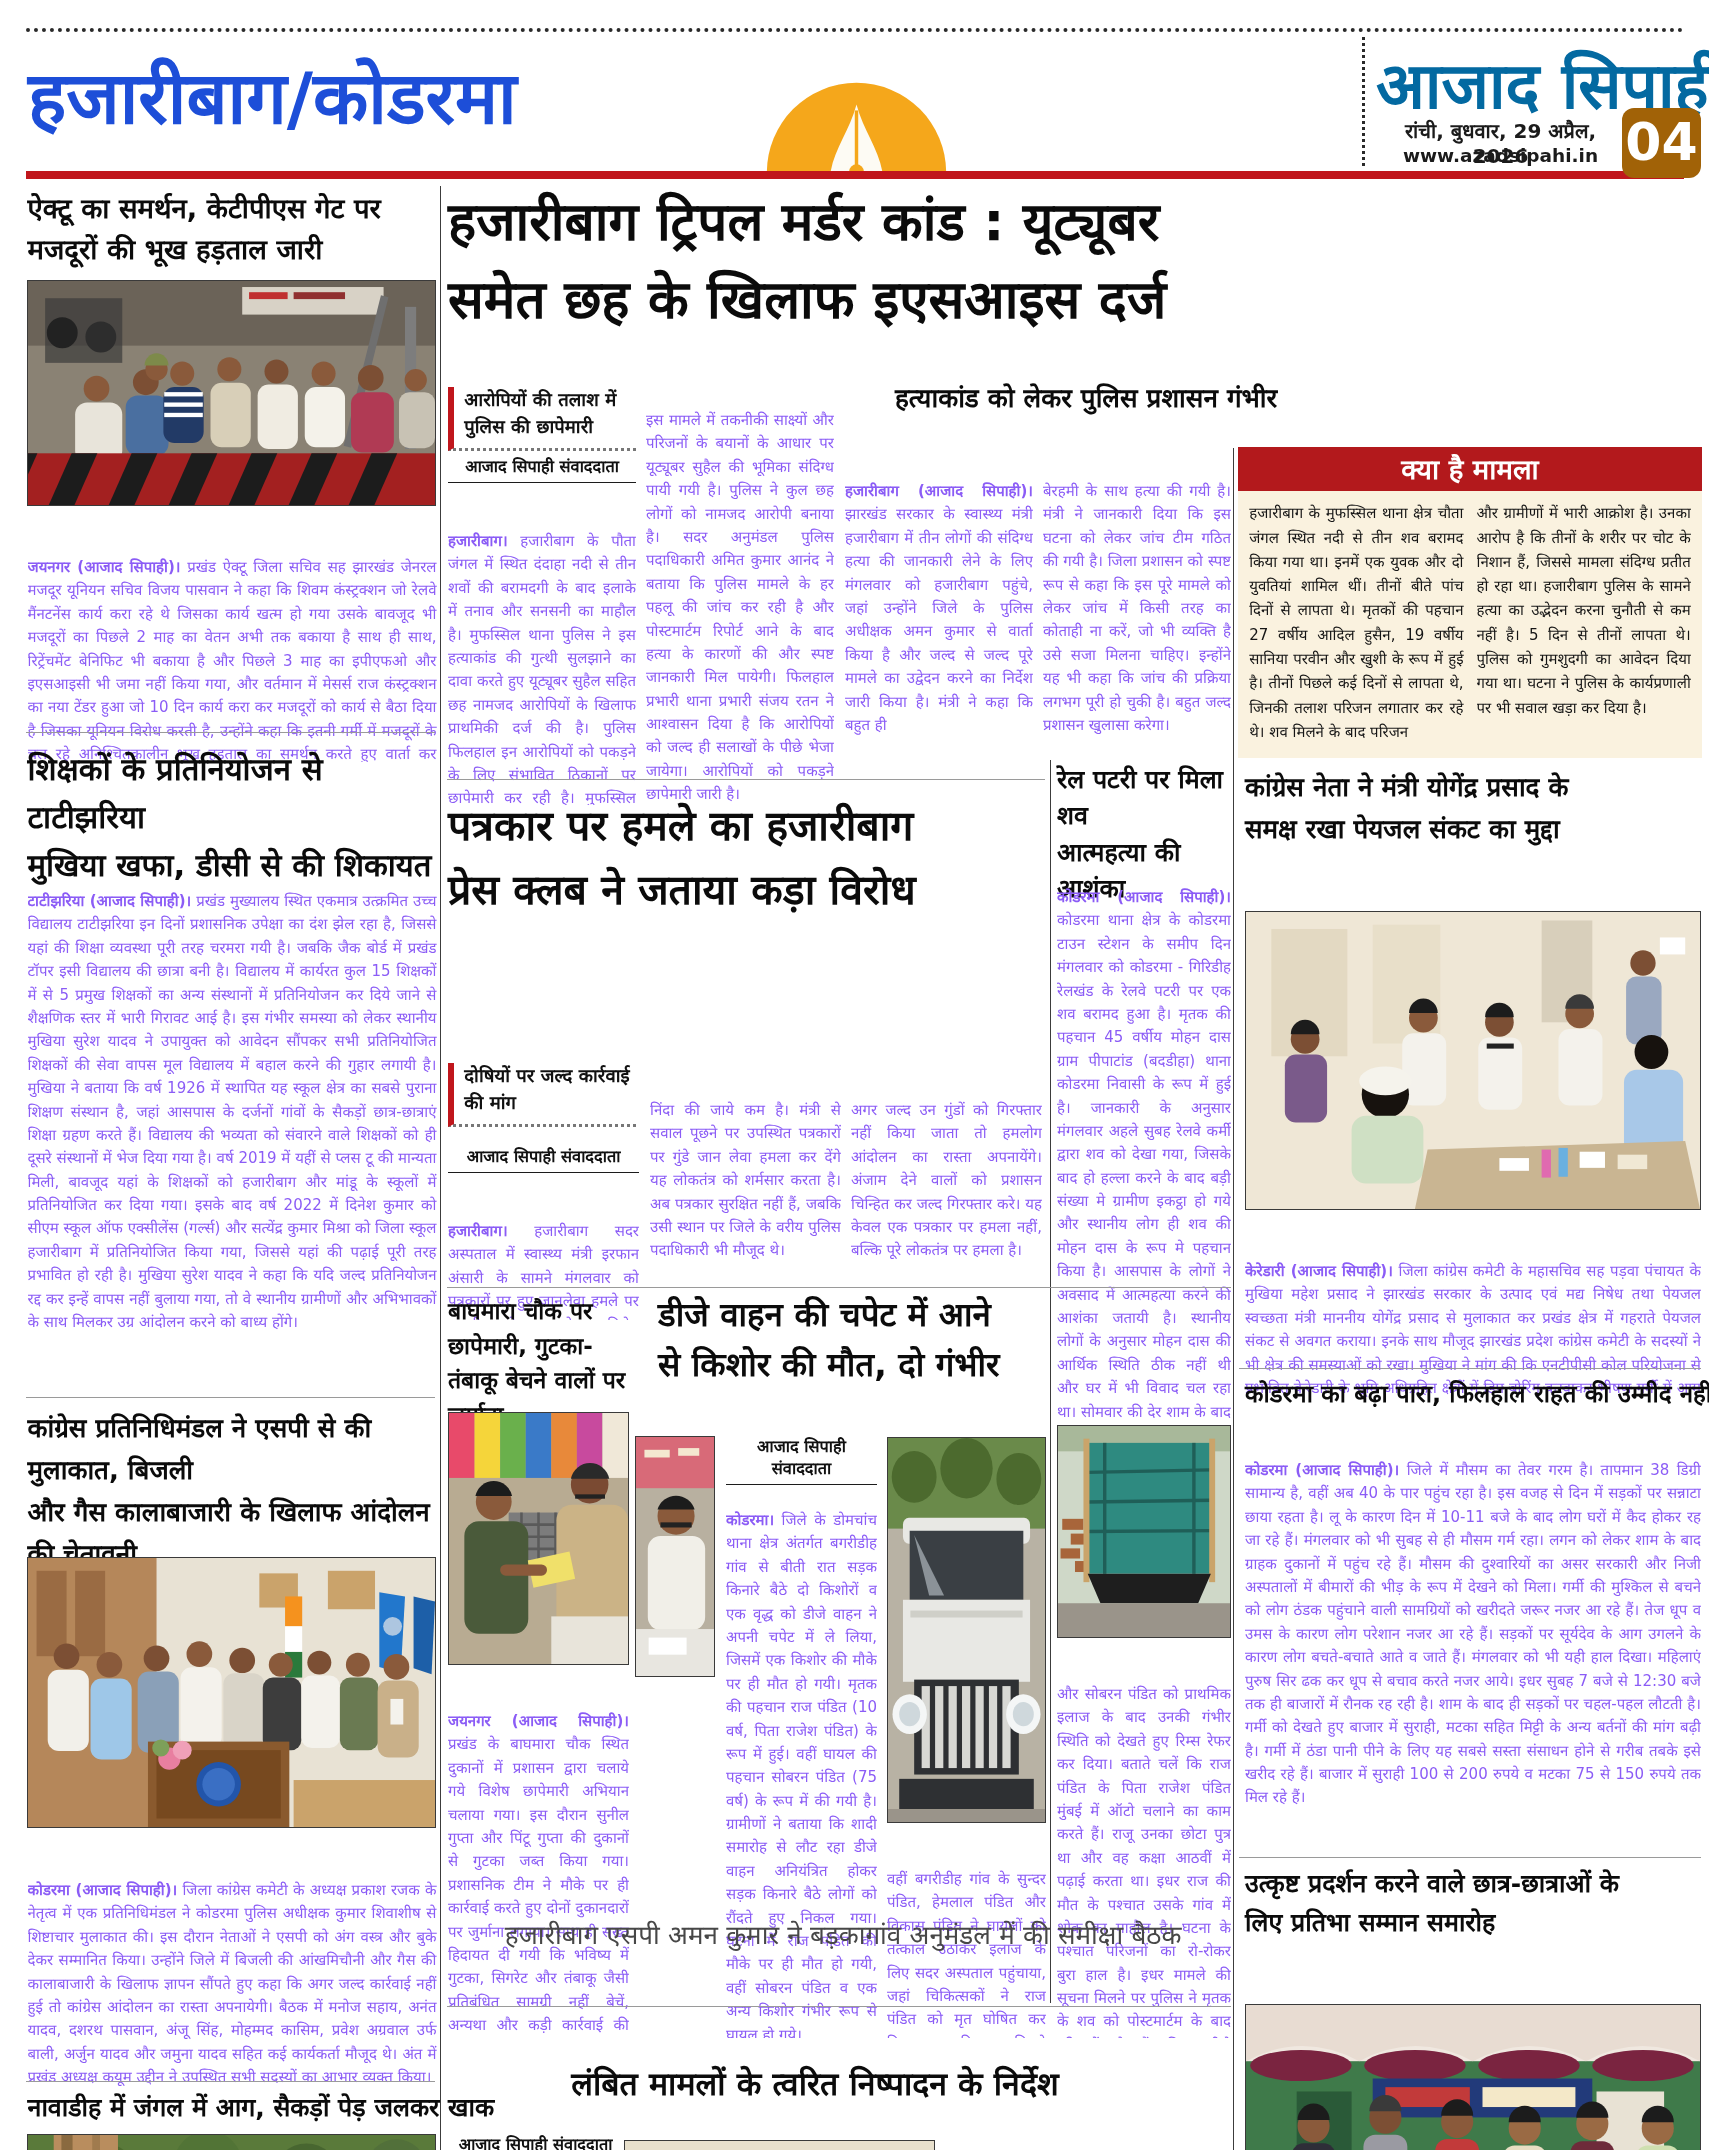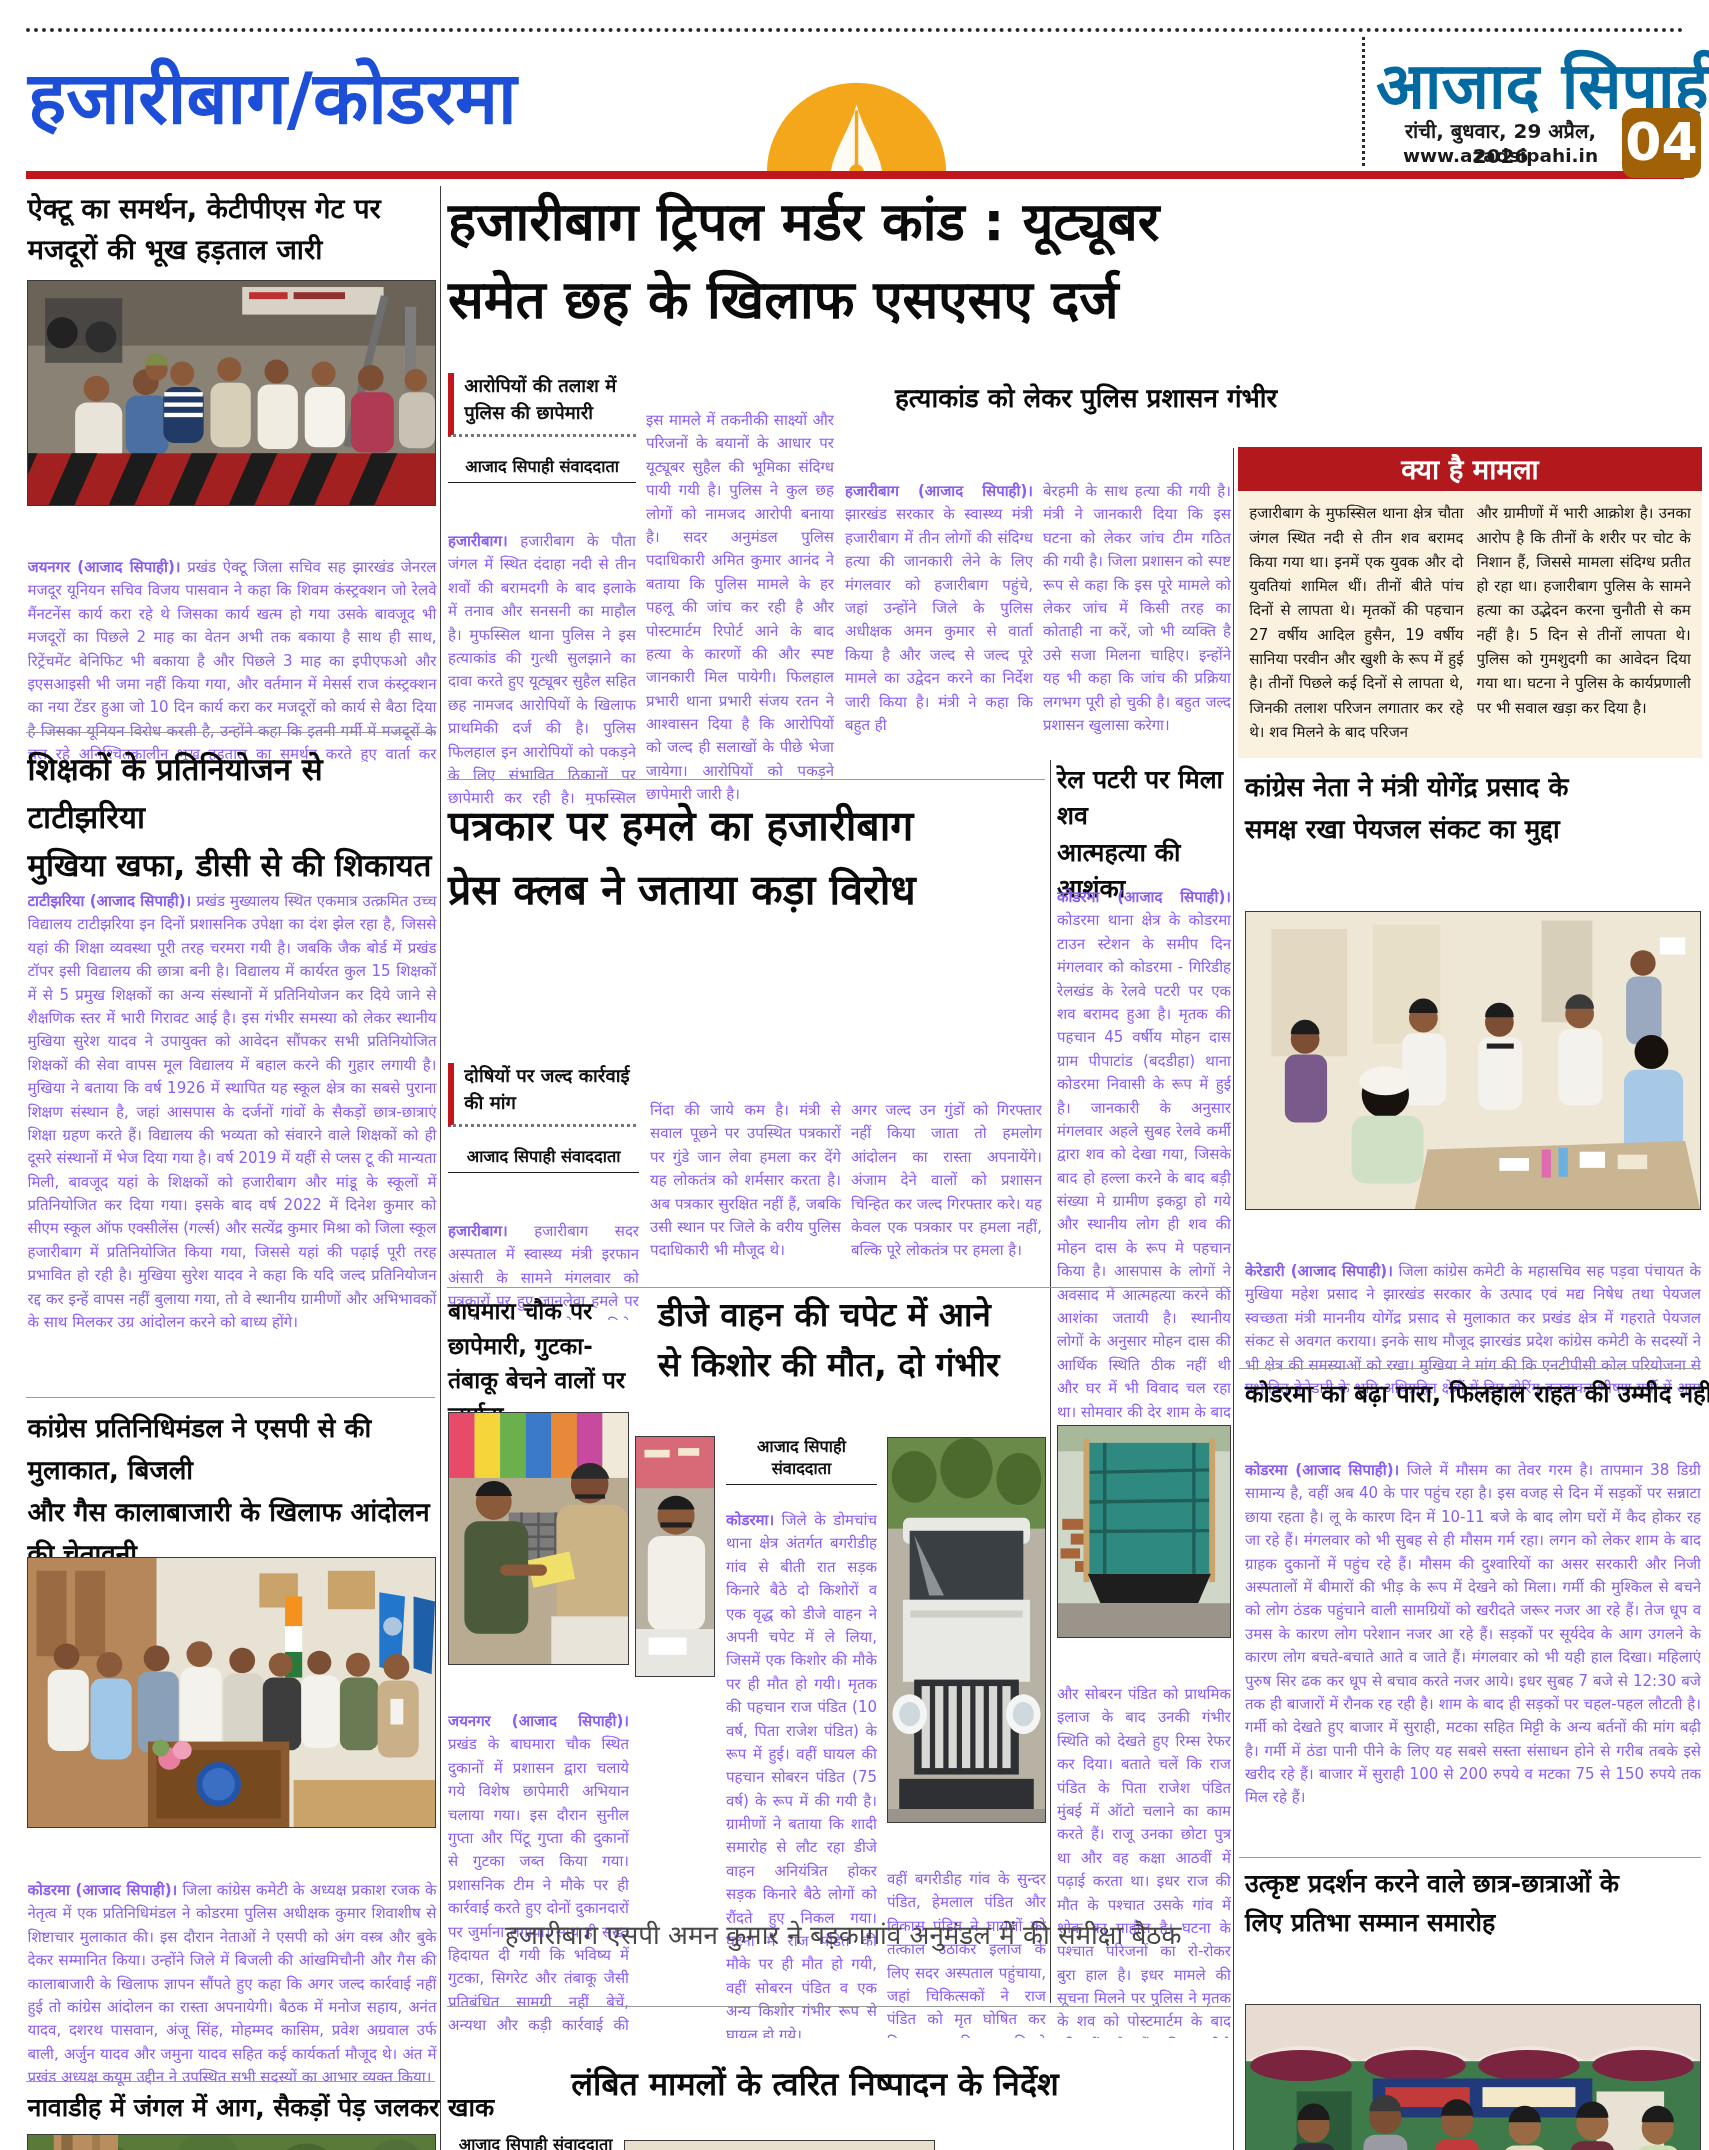--- a/index.html
+++ b/index.html
@@ -212,26 +212,26 @@
     <rect x="78" y="0" width="26" height="600" fill="#8a6a40"></rect>
       <rect x="150" y="0" width="18" height="600" fill="#a07b4e"></rect>
     <path d="M600 600 L950 420 L950 600 Z" fill="#d9b887"></path>
     <rect x="238" y="300" width="12" height="140" fill="#d8d2c2"></rect>
       <rect x="700" y="290" width="12" height="130" fill="#cfc9b8"></rect>
   </svg>
 </div>
 
 <div class="abs hl" style="left:448px;top:183px;width:1247px;font-size:53px;line-height:1.48;">
   <div>हजारीबाग ट्रिपल मर्डर कांड : यूट्यूबर</div>
-  <div>समेत छह के खिलाफ एसएसए दर्ज</div>
+  <div>समेत छह के खिलाफ इएसआइस दर्ज</div>
 </div>
 
 <div class="abs hl" style="left:895px;top:379px;width:791px;font-size:26px;white-space:nowrap;">हत्याकांड को लेकर पुलिस प्रशासन गंभीर</div>
 
-<div class="abs kicker" style="left:448px;top:373px;width:172px;">
+<div class="abs kicker" style="left:448px;top:387px;width:172px;">
   <div>आरोपियों की तलाश में</div>
   <div>पुलिस की छापेमारी</div>
 </div>
 
 <div class="abs byline" style="left:448px;top:455px;width:188px;">आजाद सिपाही संवाददाता</div>
 
 <div class="abs bodytxt" style="left:448px;top:494px;width:188px;height:275px;">
   <b class="dl">हजारीबाग।</b> <span>हजारीबाग के पौता जंगल में स्थित दंदाहा नदी से तीन शवों की बरामदगी के बाद इलाके में तनाव और सनसनी का माहौल है। मुफस्सिल थाना पुलिस ने इस हत्याकांड की गुत्थी सुलझाने का दावा करते हुए यूट्यूबर सुहैल सहित छह नामजद आरोपियों के खिलाफ प्राथमिकी दर्ज की है। पुलिस फिलहाल इन आरोपियों को पकड़ने के लिए संभावित ठिकानों पर छापेमारी कर रही है। मुफस्सिल थाना पुलिस के अनुसार,</span>
 </div>
 <div class="abs bodytxt" style="left:646px;top:373px;width:188px;height:396px;">

